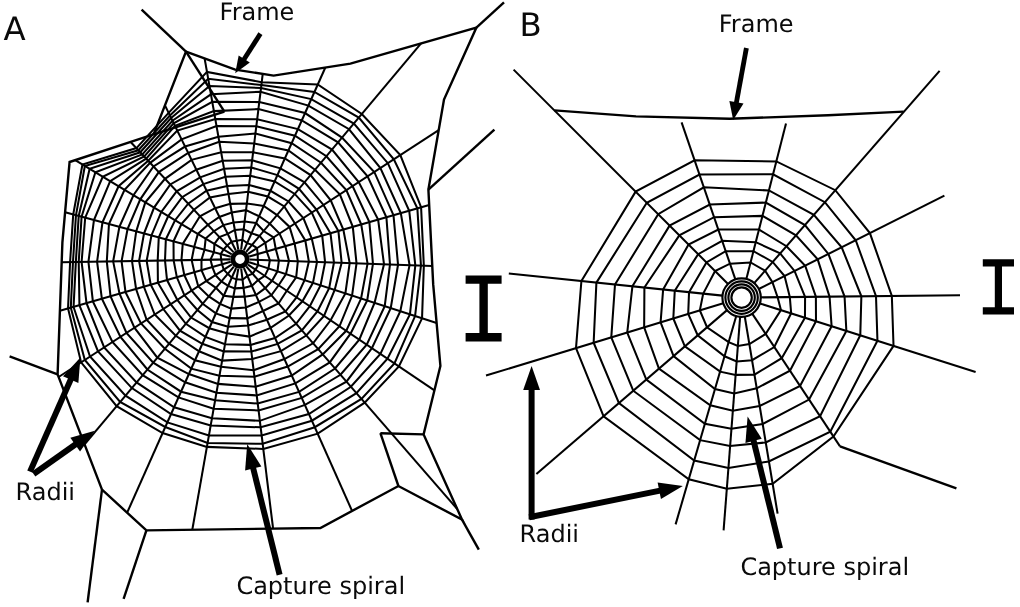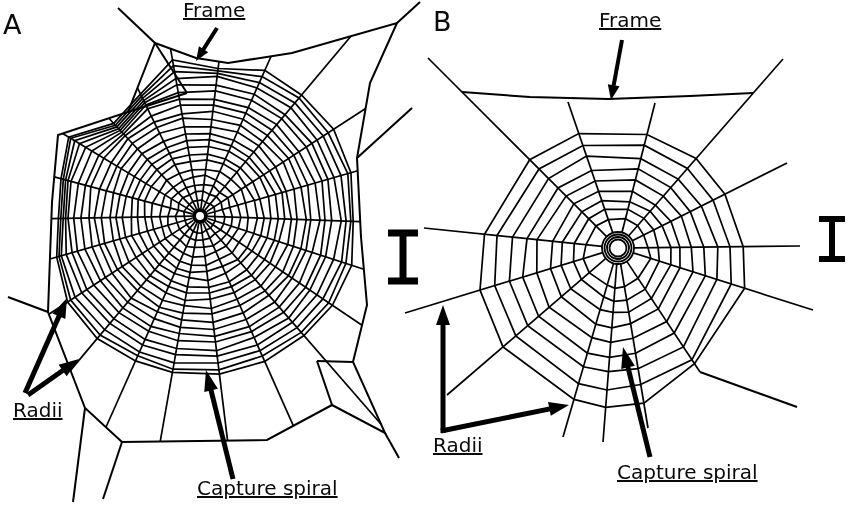--- a/index.html
+++ b/index.html
@@ -12,21 +12,21 @@
   }
   #web-svg{position:absolute;left:0;top:0;}
   .fig-label{
     position:absolute;
     color:#0a0a0a;
     line-height:1.05;
     white-space:nowrap;
     letter-spacing:0px;
   }
   .panel-letter{font-size:27px;}
-  .annot{font-size:20px;text-decoration:underline;}
+  .annot{font-size:20px;}
 </style>
 </head>
 <body>
 
 <div id="figure">
 
   <svg id="web-svg" width="850" height="506" viewBox="0 0 850 506">
       <path d="M155.0 43.0L196.0 58.0L228.0 63.0L292.0 53.0L397.0 23.0L370.0 83.0L357.0 158.0L361.0 237.0L367.0 305.0L353.0 362.0L385.0 433.0L332.0 405.0L267.0 440.0L122.0 442.0L85.0 408.0L48.0 312.0L52.0 202.0L58.0 135.0L128.0 112.0Z" fill="none" stroke="#000000" stroke-width="2" stroke-linejoin="miter"></path>
       <line x1="118" y1="8" x2="155" y2="43" stroke="#000000" stroke-width="2"></line>
       <line x1="397" y1="23" x2="420" y2="2" stroke="#000000" stroke-width="2"></line>

